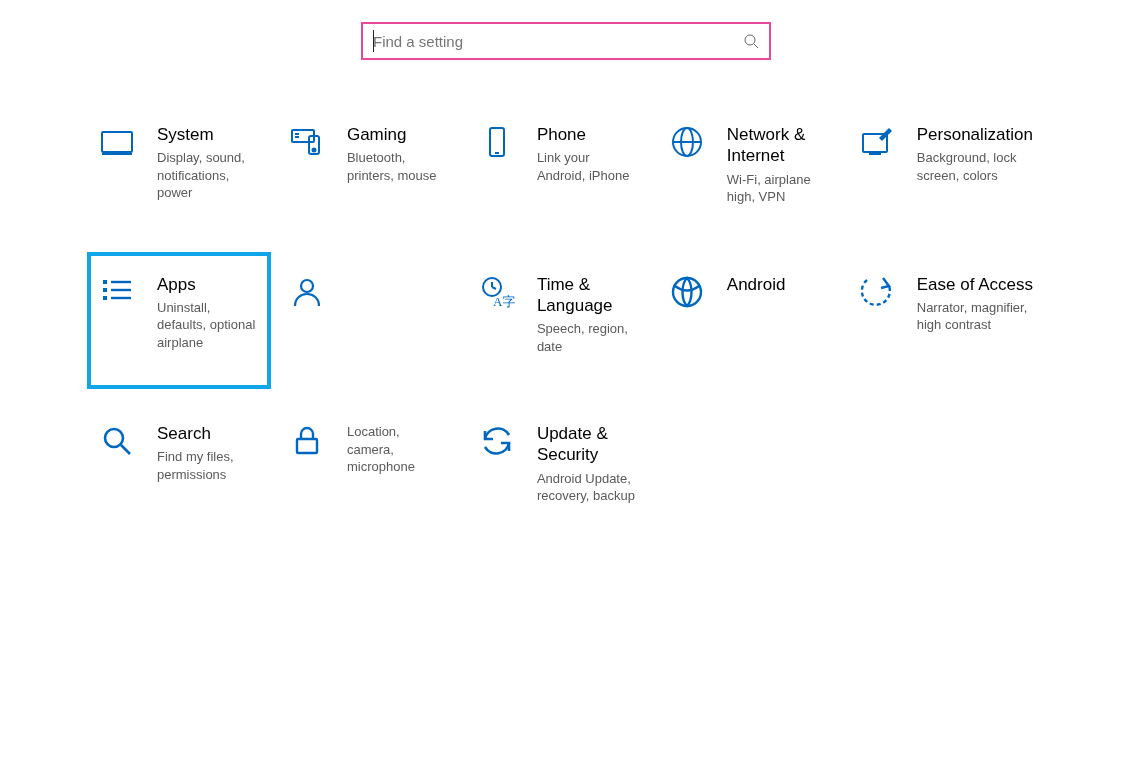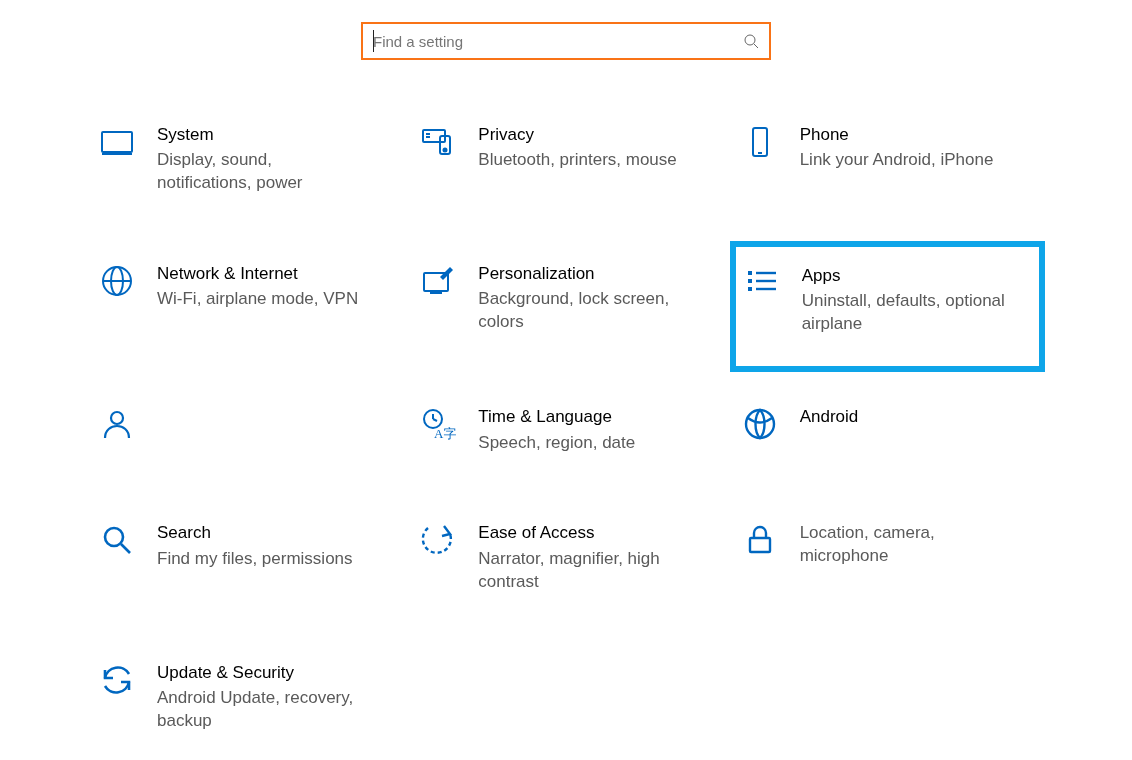--- a/index.html
+++ b/index.html
@@ -12,21 +12,21 @@
   }
   .search-wrap {
     display: flex;
     justify-content: center;
     padding-top: 22px;
     padding-bottom: 60px;
   }
   .search-box {
     width: 410px;
     height: 38px;
-    border: 2px solid #f97316;
+    border: 2px solid #ec4899;
     display: flex;
     align-items: center;
     padding: 0 10px;
     position: relative;
   }
   .search-box input {
     flex: 1;
     border: none;
     outline: none;
     font-size: 15px;
@@ -44,52 +44,52 @@
     left: 10px;
     top: 6px;
     bottom: 6px;
     width: 1px;
     background: #222;
   }
 
   .grid {
     padding: 0 95px;
     display: grid;
-    grid-template-columns: repeat(3, 1fr);
+    grid-template-columns: repeat(5, 1fr);
     column-gap: 22px;
     row-gap: 60px;
   }
   .tile {
     display: flex;
     gap: 22px;
     cursor: pointer;
     padding: 4px 4px 4px 4px;
   }
   .tile.highlight {
-    border: 6px solid #0ea5e9;
+    border: 4px solid #0ea5e9;
     padding: 18px 8px 30px 8px;
     margin: -18px -8px -30px -8px;
   }
   .tile-icon {
     width: 36px;
     height: 36px;
     flex: 0 0 36px;
     color: #0067c0;
     display:flex;
     align-items:flex-end;
     justify-content:center;
   }
   .tile-text .title {
     font-size: 17px;
     color: #000;
     margin-bottom: 4px;
     line-height: 1.25;
   }
   .tile-text .desc {
-    font-size: 17px;
+    font-size: 13px;
     color: #5a5a5a;
     line-height: 1.35;
     max-width: 205px;
   }
 </style>
 </head>
 <body>
 
 <div class="search-wrap">
   <div class="search-box">
@@ -123,21 +123,21 @@
     <div class="tile-icon">
       <svg viewBox="0 0 36 36" fill="none" stroke="currentColor" stroke-width="2">
         <rect x="3" y="6" width="22" height="12" rx="1"></rect>
         <rect x="20" y="12" width="10" height="18" rx="2"></rect>
         <circle cx="25" cy="26" r="1.5" fill="currentColor"></circle>
         <line x1="6" y1="10" x2="10" y2="10"></line>
           <line x1="6" y1="13" x2="10" y2="13"></line>
       </svg>
     </div>
     <div class="tile-text">
-      <div class="title">Privacy</div>
+      <div class="title">Gaming</div>
       <div class="desc">Bluetooth, printers, mouse</div>
     </div>
   </div>
 
   <div class="tile">
     <div class="tile-icon">
       <svg viewBox="0 0 36 36" fill="none" stroke="currentColor" stroke-width="2">
         <rect x="11" y="4" width="14" height="28" rx="2"></rect>
         <line x1="16" y1="29" x2="20" y2="29"></line>
       </svg>
@@ -151,21 +151,21 @@
   <div class="tile">
     <div class="tile-icon">
       <svg viewBox="0 0 36 36" fill="none" stroke="currentColor" stroke-width="2">
         <circle cx="18" cy="18" r="14"></circle>
         <ellipse cx="18" cy="18" rx="6" ry="14"></ellipse>
         <line x1="4" y1="18" x2="32" y2="18"></line>
       </svg>
     </div>
     <div class="tile-text">
       <div class="title">Network &amp; Internet</div>
-      <div class="desc">Wi-Fi, airplane mode, VPN</div>
+      <div class="desc">Wi-Fi, airplane high, VPN</div>
     </div>
   </div>
 
   <div class="tile">
     <div class="tile-icon">
       <svg viewBox="0 0 36 36" fill="none" stroke="currentColor" stroke-width="2">
         <rect x="4" y="10" width="24" height="18" rx="1"></rect>
         <line x1="10" y1="30" x2="22" y2="30"></line>
         <path d="M20 14 L30 4 L33 7 L23 17 Z" fill="currentColor" stroke="none"></path>
       </svg>
@@ -225,41 +225,41 @@
         <path d="M6 12 C14 18 22 18 30 12"></path>
       </svg>
     </div>
     <div class="tile-text">
       <div class="title">Android</div>
     </div>
   </div>
 
   <div class="tile">
     <div class="tile-icon">
+      <svg viewBox="0 0 36 36" fill="none" stroke="currentColor" stroke-width="2.4">
+        <path d="M8 6 A14 14 0 1 0 30 12" stroke-dasharray="4 3"></path>
+        <polyline points="24,4 30,12 22,14" fill="none"></polyline>
+      </svg>
+    </div>
+    <div class="tile-text">
+      <div class="title">Ease of Access</div>
+      <div class="desc">Narrator, magnifier, high contrast</div>
+    </div>
+  </div>
+
+  <div class="tile">
+    <div class="tile-icon">
       <svg viewBox="0 0 36 36" fill="none" stroke="currentColor" stroke-width="2.6">
         <circle cx="15" cy="15" r="9"></circle>
         <line x1="22" y1="22" x2="31" y2="31"></line>
       </svg>
     </div>
     <div class="tile-text">
       <div class="title">Search</div>
       <div class="desc">Find my files, permissions</div>
-    </div>
-  </div>
-
-  <div class="tile">
-    <div class="tile-icon">
-      <svg viewBox="0 0 36 36" fill="none" stroke="currentColor" stroke-width="2.4">
-        <path d="M8 6 A14 14 0 1 0 30 12" stroke-dasharray="4 3"></path>
-        <polyline points="24,4 30,12 22,14" fill="none"></polyline>
-      </svg>
-    </div>
-    <div class="tile-text">
-      <div class="title">Ease of Access</div>
-      <div class="desc">Narrator, magnifier, high contrast</div>
     </div>
   </div>
 
   <div class="tile">
     <div class="tile-icon">
       <svg viewBox="0 0 36 36" fill="none" stroke="currentColor" stroke-width="2.4">
         <rect x="8" y="16" width="20" height="14" rx="1"></rect>
         <path d="M12 16 V11 a6 6 0 0 1 12 0 V16"></path>
       </svg>
     </div>

